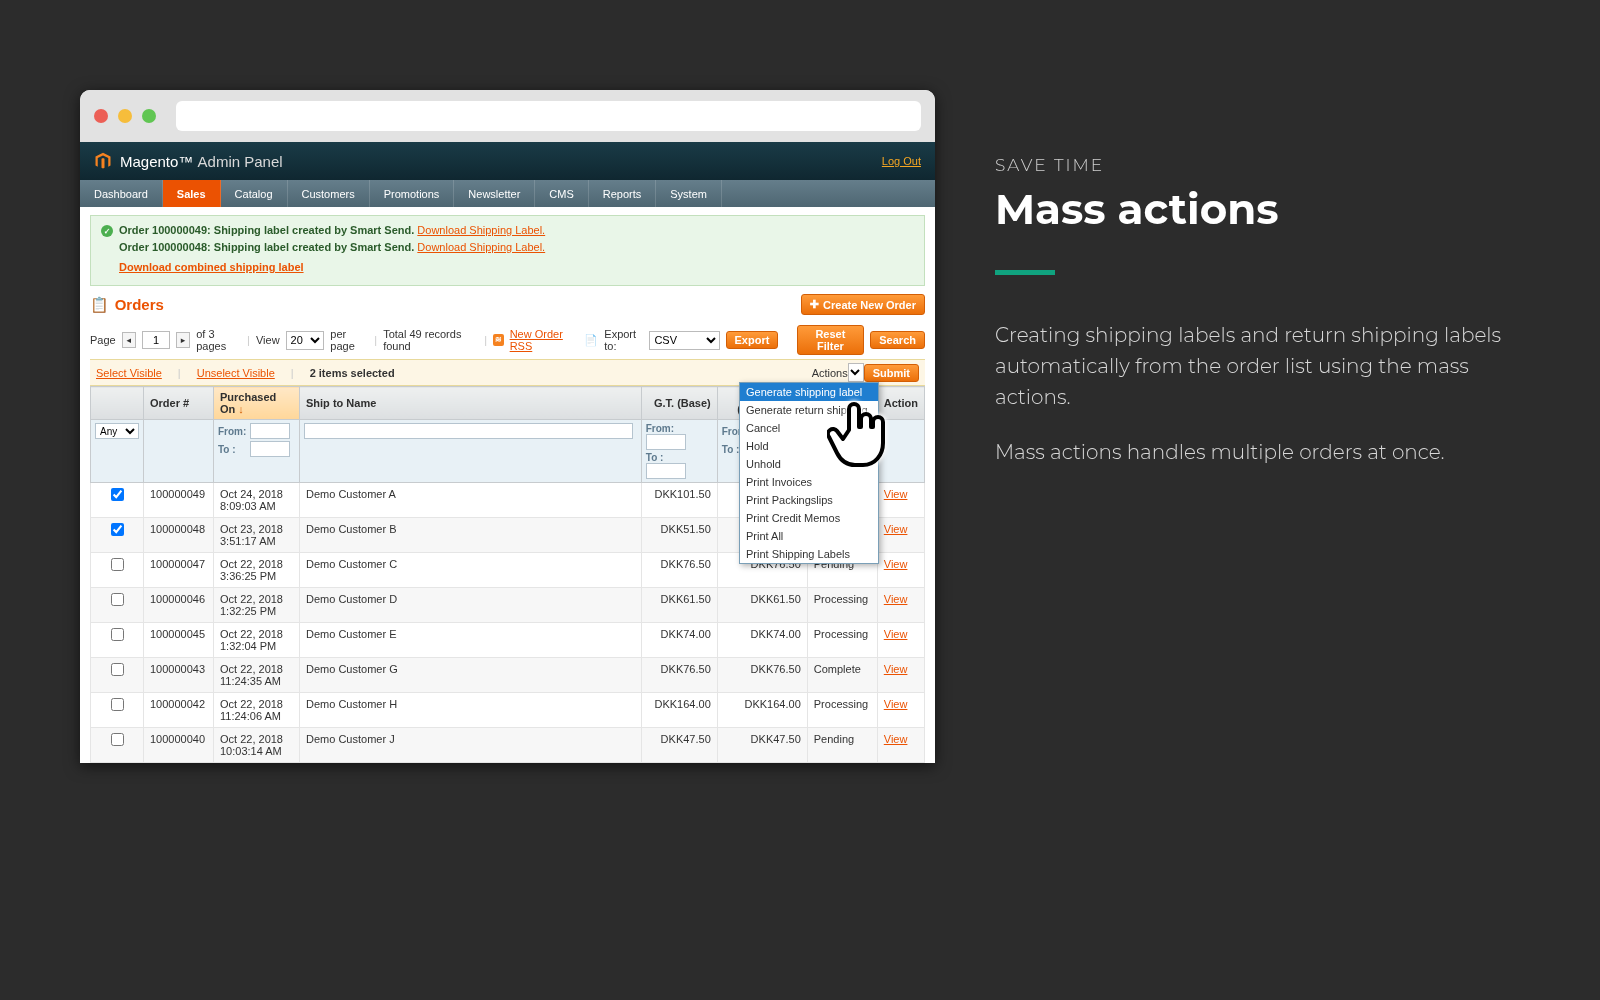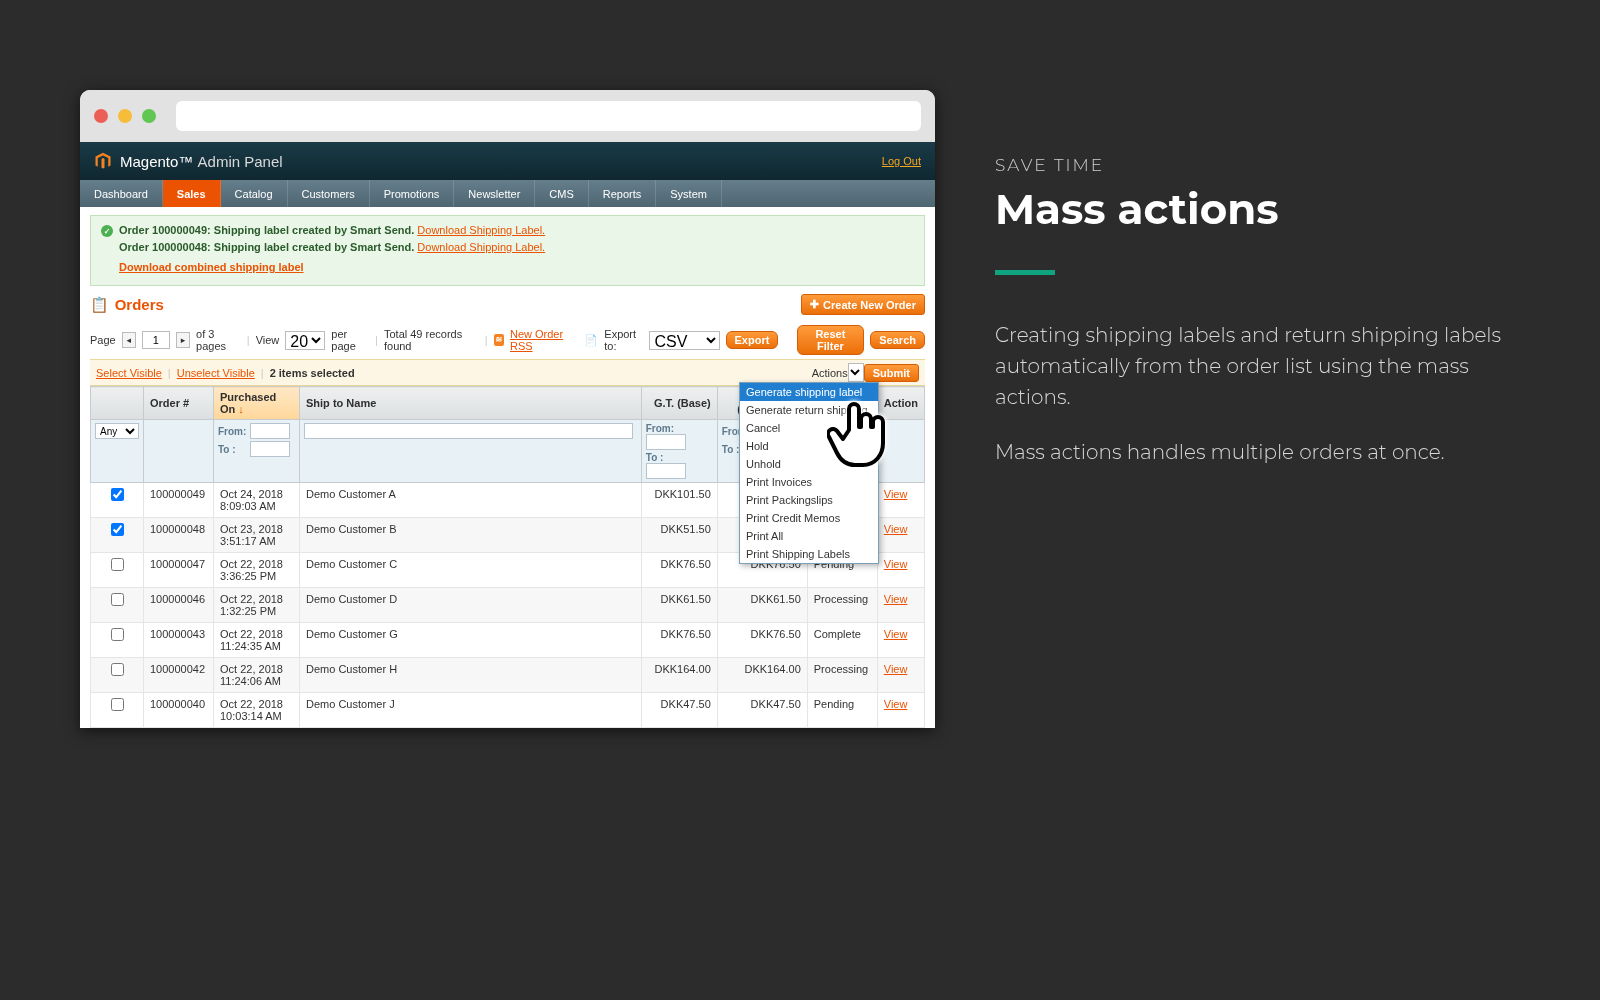--- a/index.html
+++ b/index.html
@@ -101,48 +101,48 @@
   border: 1px solid #d35e05;
   border-radius: 3px;
   padding: 3px 8px;
   font-size: 11px;
   font-weight: bold;
   cursor: pointer;
   display: inline-flex;
   align-items: center;
   gap: 4px;
 }
-.btn.export { padding: 2px 8px; border-radius: 6px; }
+.btn.export { padding: 2px 8px; }
 .pager-row {
   display: flex;
   align-items: center;
   gap: 6px;
   padding: 4px 0;
   font-size: 11px;
   justify-content: space-between;
 }
 .pager-left { display: flex; align-items: center; gap: 6px; }
 .pager-right { display: flex; align-items: center; gap: 6px; }
 .pg-input { width: 28px; height: 18px; border: 1px solid #bbb; text-align: center; font-size: 11px; }
 .pg-arrow { width: 16px; height: 16px; border: 1px solid #bbb; background: #f5f5f5; font-size: 9px; display: flex; align-items: center; justify-content: center; cursor: pointer; }
-.sel { height: 19px; border: 1px solid #bbb; font-size: 16px; background: #fff; }
+.sel { height: 19px; border: 1px solid #bbb; font-size: 11px; background: #fff; }
 .sep { color: #ccc; }
 .rss-icon { width: 12px; height: 12px; background: #f58220; border-radius: 2px; display: inline-block; font-size:8px; color:#fff; text-align:center; line-height:12px; font-weight:bold;}
 .selection-bar {
   background: #fdf6e5;
   border-top: 1px solid #e8d99b;
   border-bottom: 1px solid #e8d99b;
   padding: 3px 6px;
   display: flex;
   align-items: center;
   gap: 6px;
   font-size: 11px;
   position: relative;
 }
-.sel-left { display: flex; gap: 6px; align-items: center; }
+.sel-left { display: flex; gap: 16px; align-items: center; }
 .sel-right { margin-left: auto; display: flex; align-items: center; }
 table.grid { width: 100%; border-collapse: collapse; font-size: 11px; }
 .grid th {
   background: linear-gradient(#eef0f0,#dcdfe1);
   border: 1px solid #c7cbce;
   padding: 4px 6px;
   text-align: left;
   font-weight: bold;
   color: #2f2f2f;
   font-size: 11px;
@@ -421,20 +421,30 @@
             <td>100000046</td>
             <td>Oct 22, 2018 1:32:25 PM</td>
             <td>Demo Customer D</td>
             <td style="text-align:right;">DKK61.50</td>
             <td style="text-align:right;">DKK61.50</td>
             <td>Processing</td>
             <td><a class="view">View</a></td>
           </tr>
           <tr>
             <td style="text-align:center;"><input type="checkbox" class="cbx" style=""></td>
+            <td>100000045</td>
+            <td>Oct 22, 2018 1:32:04 PM</td>
+            <td>Demo Customer E</td>
+            <td style="text-align:right;">DKK74.00</td>
+            <td style="text-align:right;">DKK74.00</td>
+            <td>Processing</td>
+            <td><a class="view">View</a></td>
+          </tr>
+          <tr>
+            <td style="text-align:center;"><input type="checkbox" class="cbx" style=""></td>
             <td>100000043</td>
             <td>Oct 22, 2018 11:24:35 AM</td>
             <td>Demo Customer G</td>
             <td style="text-align:right;">DKK76.50</td>
             <td style="text-align:right;">DKK76.50</td>
             <td>Complete</td>
             <td><a class="view">View</a></td>
           </tr>
           <tr>
             <td style="text-align:center;"><input type="checkbox" class="cbx" style=""></td>

